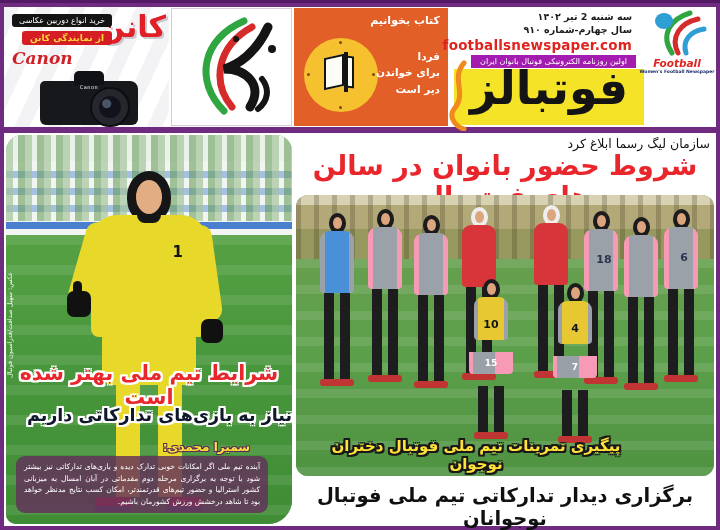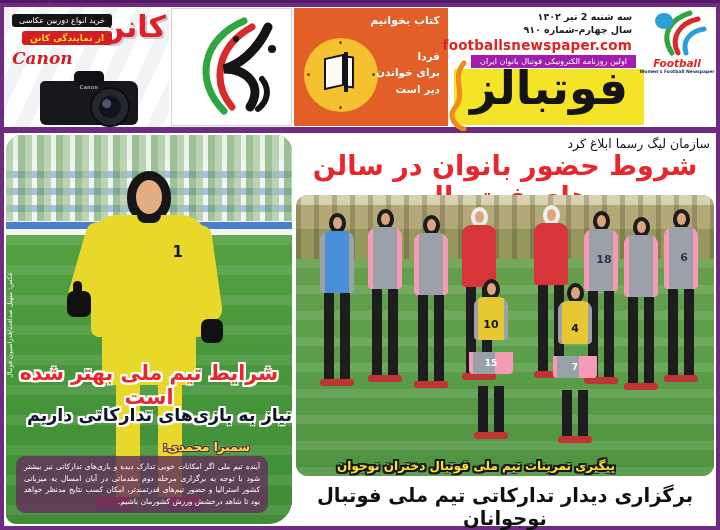--- a/index.html
+++ b/index.html
@@ -93,21 +93,21 @@
   .c-yellow { background:linear-gradient(90deg,#9ba1a9 0 4px,#e8c832 4px 30px,#9ba1a9 30px); color:#161616; }
   .f-shorts { width:44px; height:22px; margin:12px auto; background:linear-gradient(90deg,#f79ab5 0 4px,#9aa0a8 4px 26px,#f79ab5 26px);
       font-size:9px; font-weight:bold; color:#fff; line-height:22px; border-radius:0 0 4px 4px; }
   .f-legs { width:26px; height:86px; margin:0 auto;
       background:linear-gradient(90deg,#1d1d20 0 10px,transparent 10px 16px,#1d1d20 16px 26px); }
   .f-legs.short { height:46px; }
   .f-shoes { width:34px; height:7px; margin:0 auto; background:#c03434; border-radius:3px; }
   .kneel .f-body { height:43px; line-height:56px; }
 
   .photo-caption { position:absolute; left:8px; right:66px; bottom:3px; text-align:center; direction:rtl;
-      font-size:12px; font-weight:900; color:#ffe13a;
+      font-size:15px; font-weight:900; color:#ffe13a;
       text-shadow:-2px -2px 0 #191919,2px -2px 0 #191919,-2px 2px 0 #191919,2px 2px 0 #191919,0 2px 0 #191919,0 -2px 0 #191919,2px 0 0 #191919,-2px 0 0 #191919; }
   .bottom-headline { position:absolute; left:292px; top:351px; width:418px; text-align:center; direction:rtl;
       font-size:19.5px; font-weight:900; color:#101010; }
 
   
   .left-photo { position:absolute; left:2px; top:2px; width:286px; height:389px;
       border-radius:16px 16px 24px 10px; overflow:hidden; background:#47963b; }
   .lp-sky { position:absolute; left:0; top:0; width:100%; height:26px; background:#e3ebe3; }
   .lp-wall { position:absolute; left:0; top:26px; width:100%; height:78px;
       background:repeating-linear-gradient(180deg,#f2f5f2 0 10px,#4a7fd0 10px 17px); }

